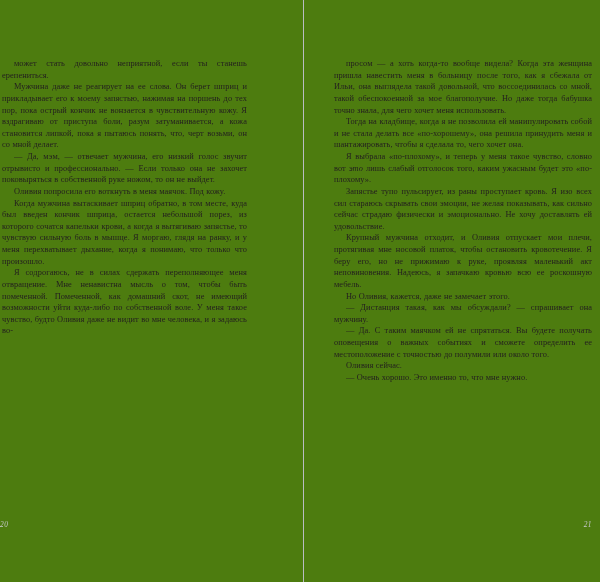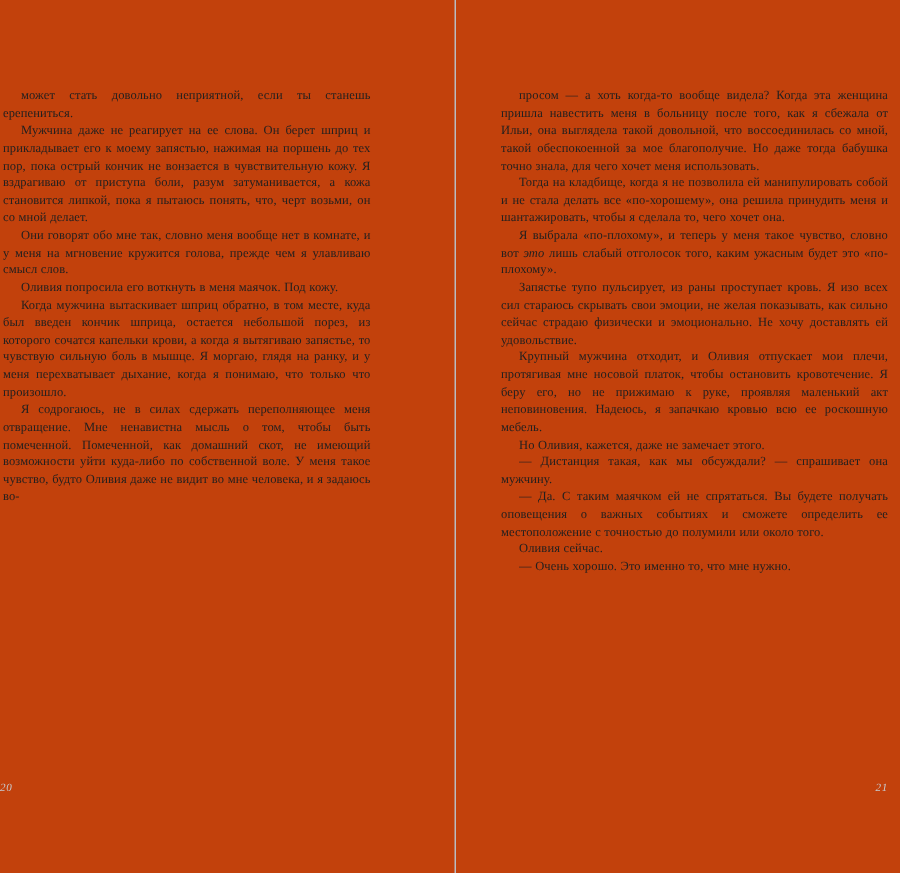--- a/index.html
+++ b/index.html
@@ -11,21 +11,21 @@
     width: 600px;
     height: 582px;
     overflow: hidden;
     font-family: "Liberation Serif", "DejaVu Serif", serif;
     color: #231f20;
   }
   .spread {
     position: relative;
     width: 600px;
     height: 582px;
-    background: #c2410c;
+    background: #4d7c0f;
     display: flex;
   }
   .gutter-rule {
     position: absolute;
     left: 303px;
     top: 0px;
     width: 1px;
     height: 582px;
     background: #b9bcc2;
   }
@@ -76,21 +76,21 @@
 </style>
 </head>
 <body>
 
 <div class="spread">
 
   <div class="page page-left">
     <div class="textblock">
       <p>может стать довольно неприятной, если ты станешь ерепениться.</p>
       <p>Мужчина даже не реагирует на ее слова. Он берет шприц и прикладывает его к моему запястью, нажимая на поршень до тех пор, пока острый кончик не вонзается в чувствительную кожу. Я вздрагиваю от приступа боли, разум затуманивается, а кожа становится липкой, пока я пытаюсь понять, что, черт возьми, он со мной делает.</p>
-      <p>Они говорят обо мне так, словно меня вообще нет в комнате, и у меня на мгновение кружится голова, прежде чем я улавливаю смысл слов.</p>
+      <p>— Да, мэм, — отвечает мужчина, его низкий голос звучит отрывисто и профессионально. — Если только она не захочет поковыряться в собственной руке ножом, то он не выйдет.</p>
       <p>Оливия попросила его воткнуть в меня маячок. Под кожу.</p>
       <p>Когда мужчина вытаскивает шприц обратно, в том месте, куда был введен кончик шприца, остается небольшой порез, из которого сочатся капельки крови, а когда я вытягиваю запястье, то чувствую сильную боль в мышце. Я моргаю, глядя на ранку, и у меня перехватывает дыхание, когда я понимаю, что только что произошло.</p>
       <p>Я содрогаюсь, не в силах сдержать переполняющее меня отвращение. Мне ненавистна мысль о том, чтобы быть помеченной. Помеченной, как домашний скот, не имеющий возможности уйти куда-либо по собственной воле. У меня такое чувство, будто Оливия даже не видит во мне человека, и я задаюсь во-</p>
     </div>
     <div class="folio folio-left">20</div>
   </div>
 
   <div class="gutter-rule"></div>
 
   <div class="page page-right">

